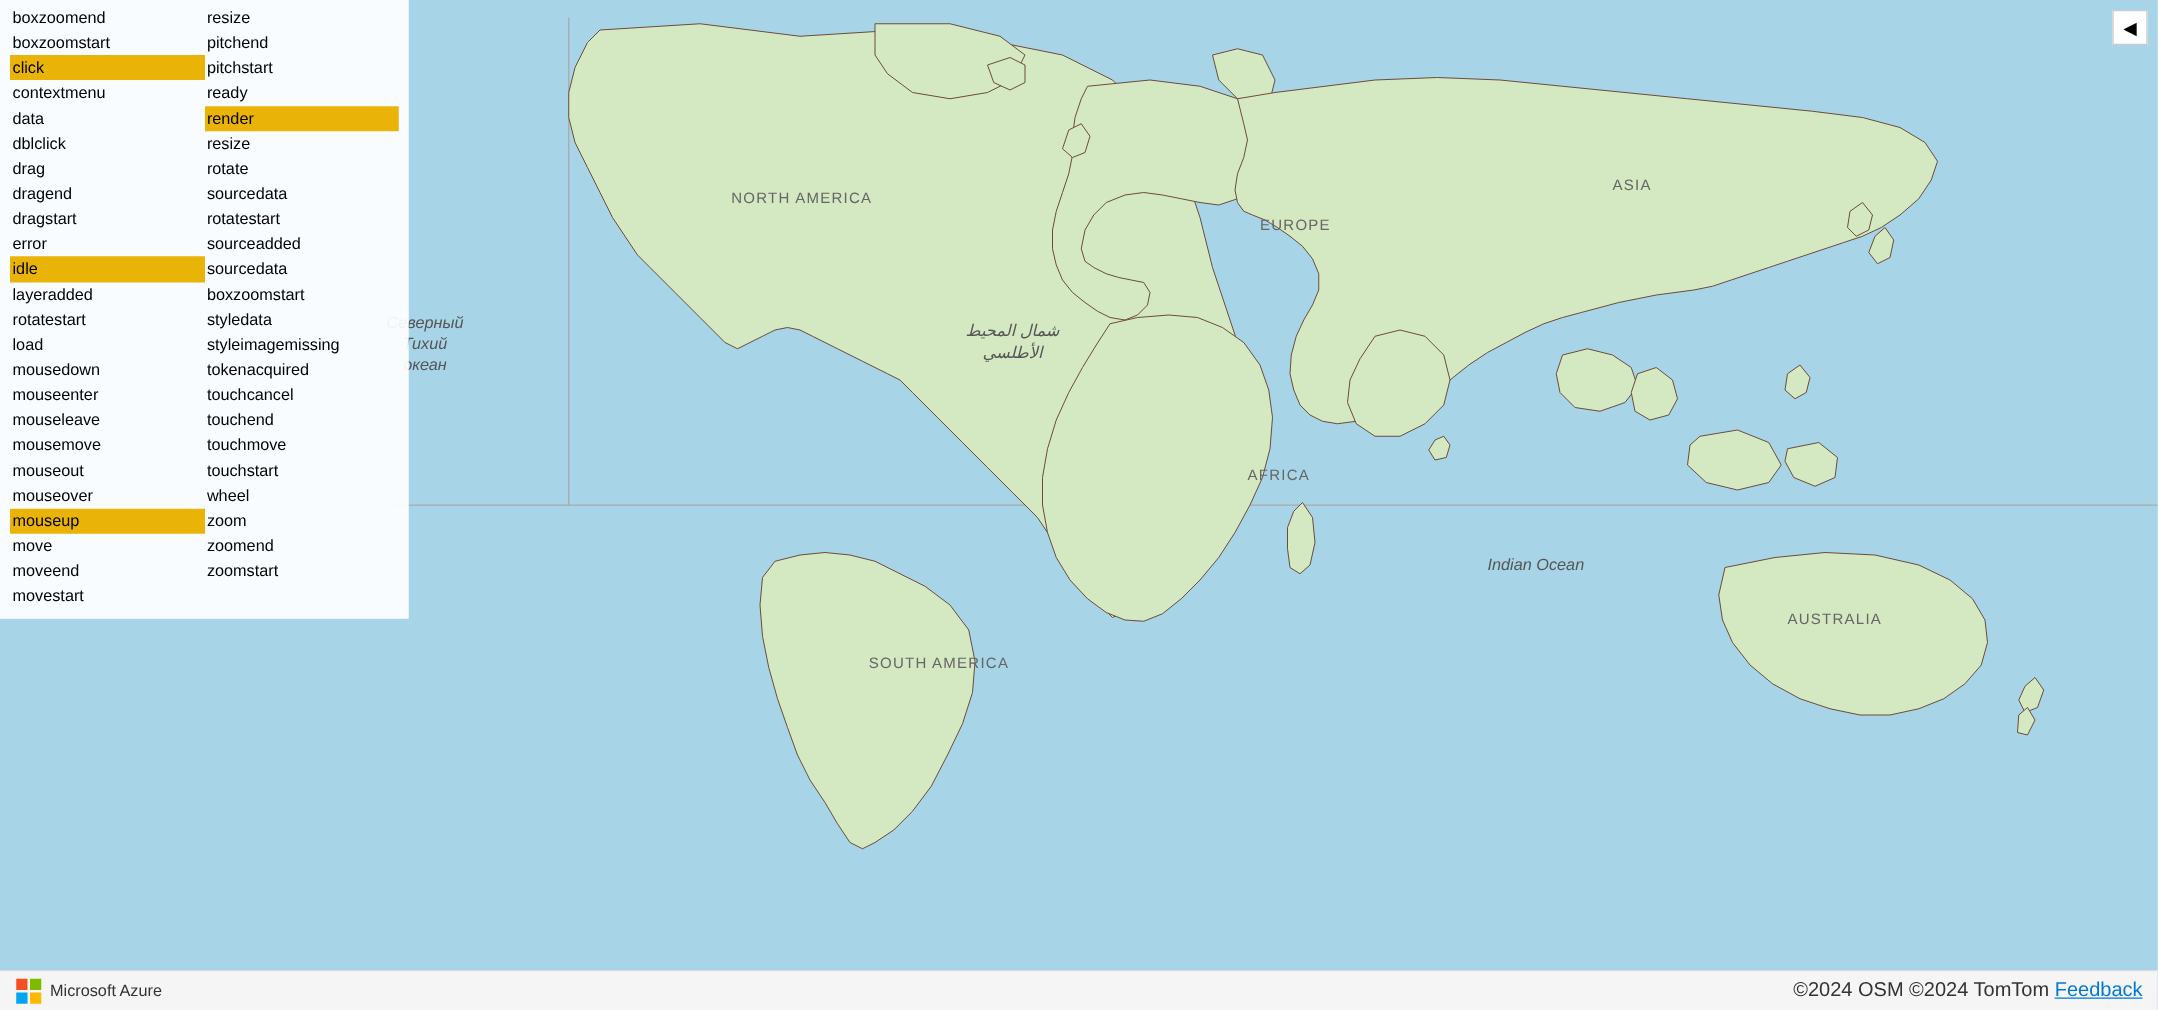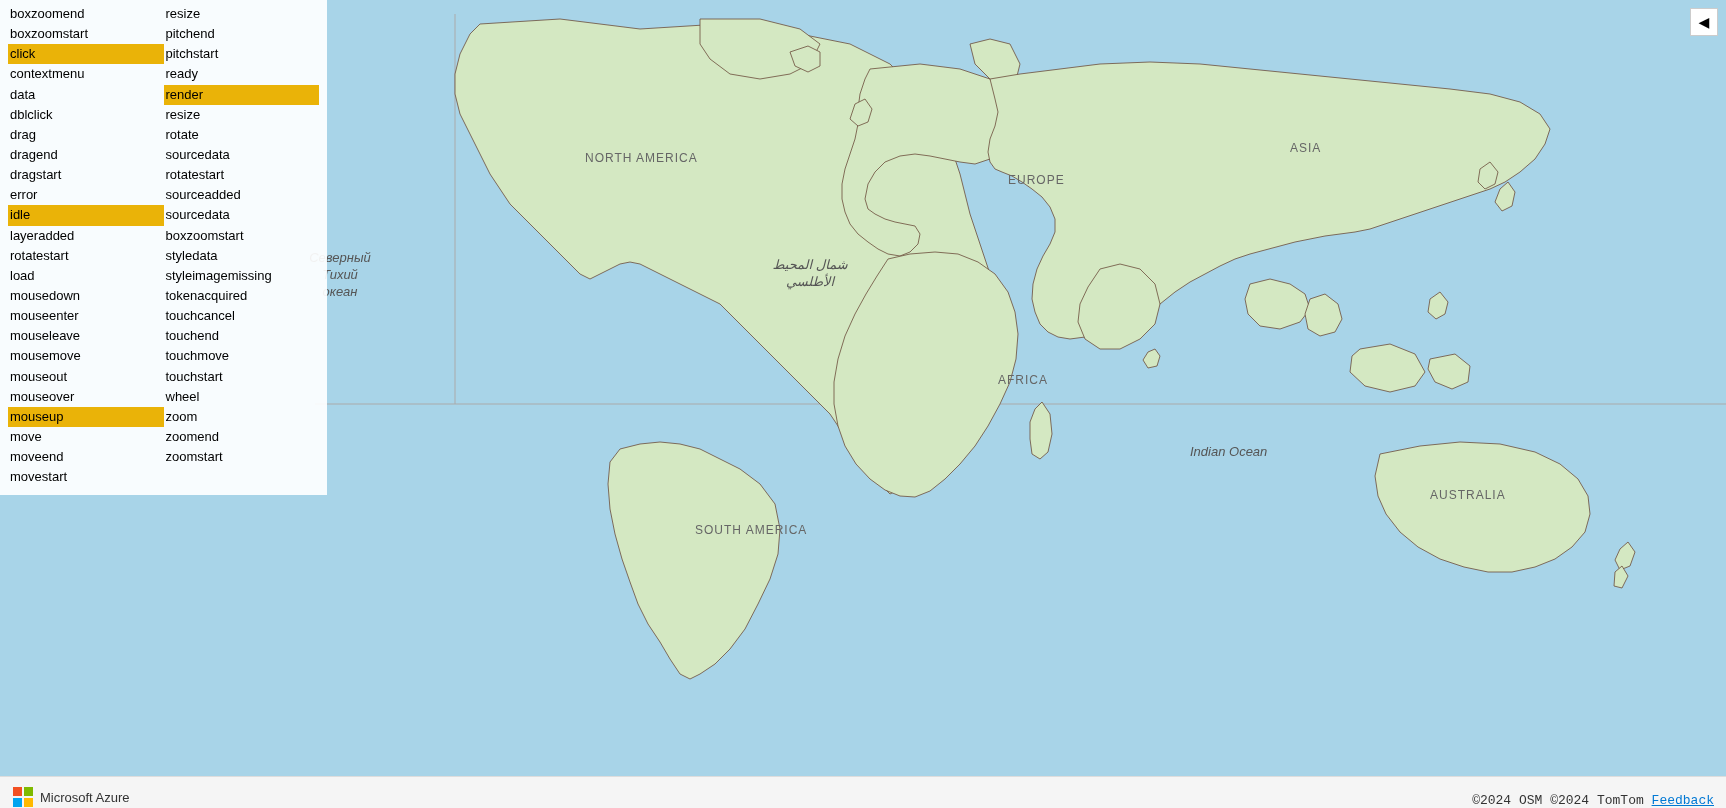--- a/index.html
+++ b/index.html
@@ -47,21 +47,21 @@
       color: #000;
     }
 
     
     #bottom-bar {
       position: absolute;
       bottom: 0; left: 0; right: 0;
       height: 32px;
       background: #f5f5f5;
       display: flex;
-      align-items: flex-end;
+      align-items: center;
       padding: 0 12px;
       z-index: 10;
       border-top: 1px solid #ddd;
     }
 
     .ms-azure-logo {
       display: flex;
       align-items: center;
       gap: 6px;
       font-size: 13px;
@@ -69,23 +69,22 @@
     }
 
     .azure-flag {
       width: 22px;
       height: 22px;
     }
 
     .attribution {
       position: absolute;
       right: 12px;
-      font-size: 13px;
+      font-size: 16px;
       color: #333;
-      font-family: Liberation Mono, monospace;
     }
 
     .attribution a {
       color: #0078d4;
       text-decoration: underline;
     }
 
     
     #collapse-btn {
       position: absolute;

